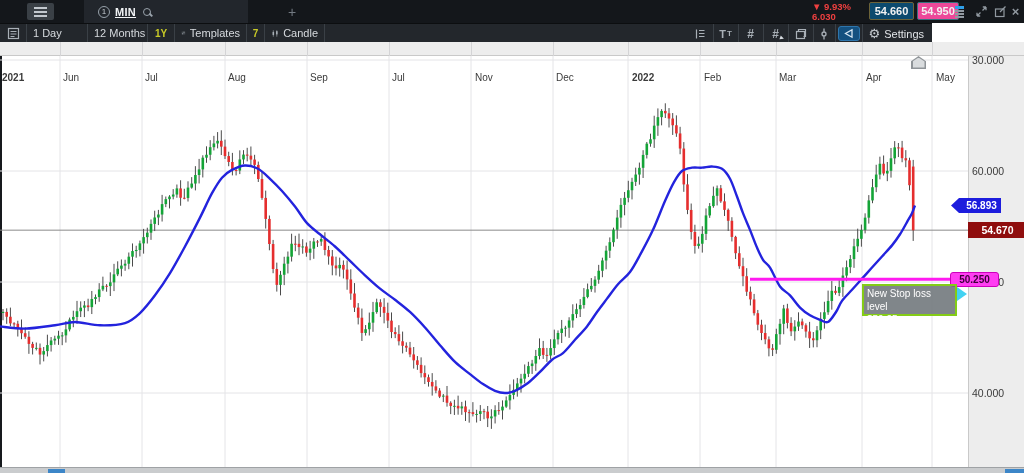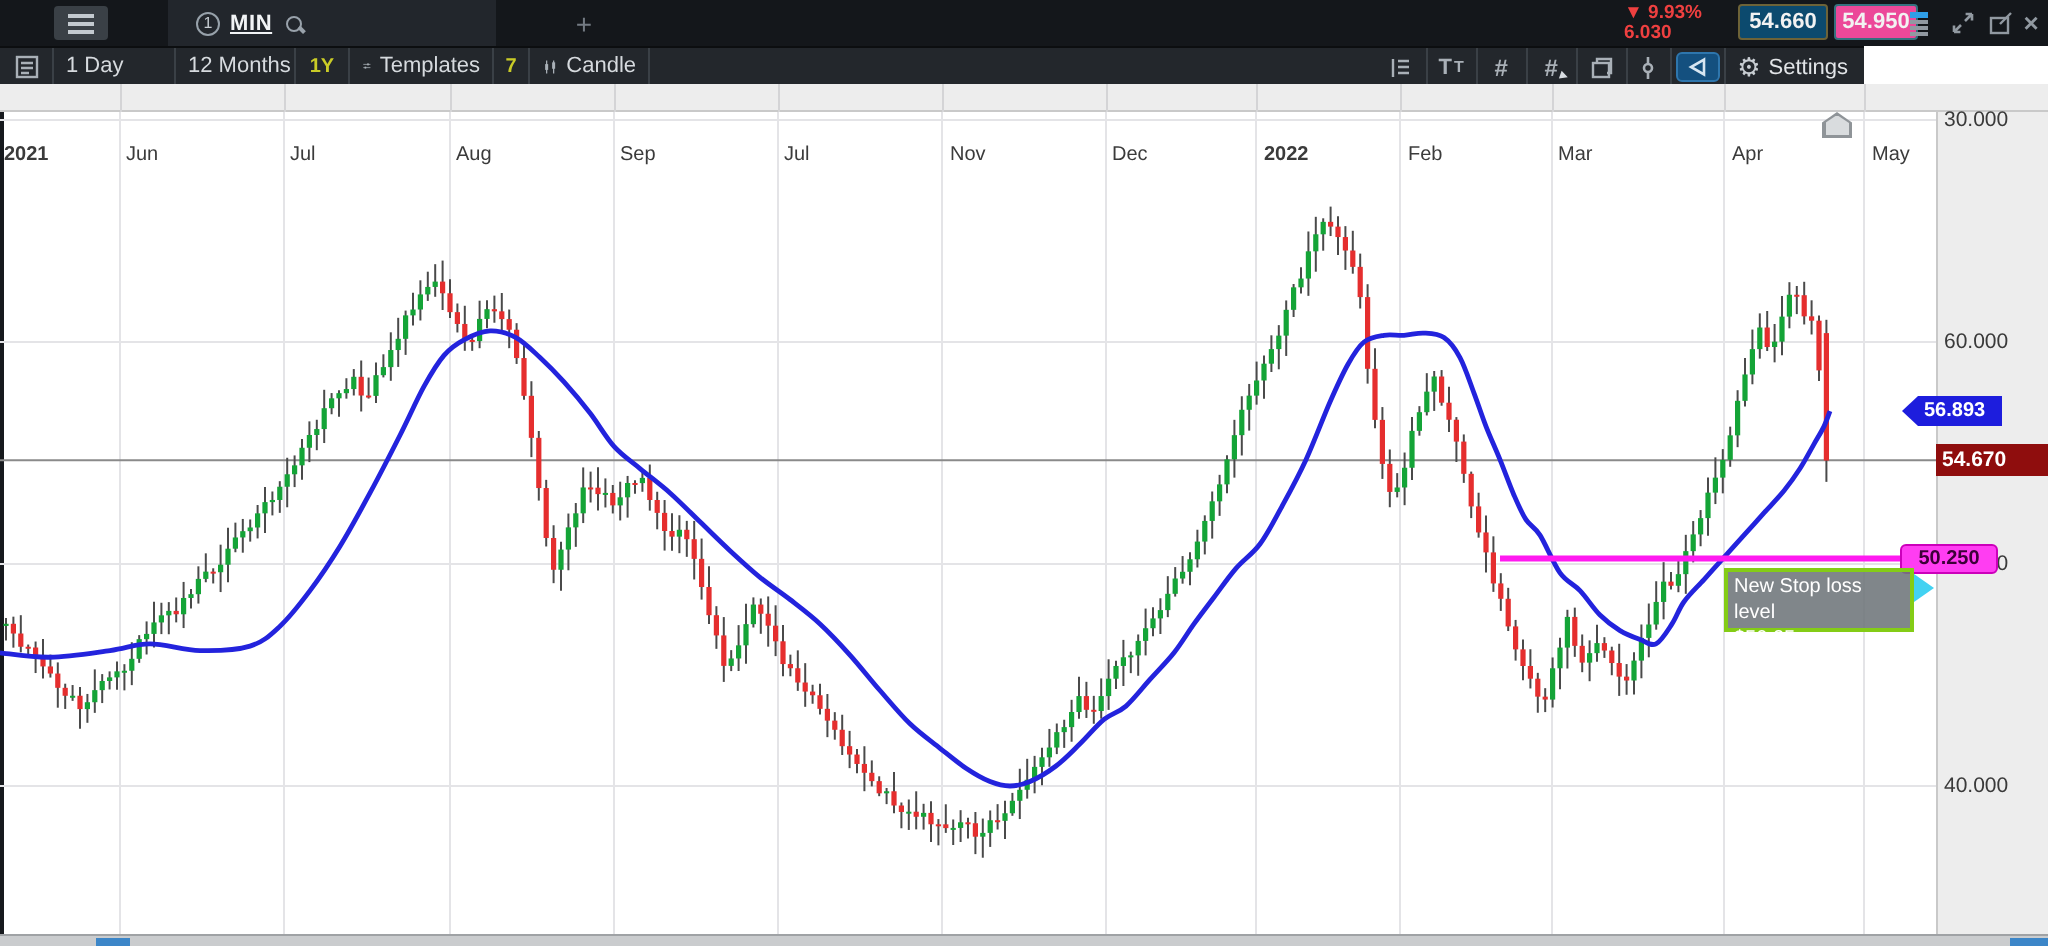--- a/index.html
+++ b/index.html
@@ -62,21 +62,21 @@
   .month-header span{position:absolute;top:1px;font-size:10px;color:#3b3b3b;margin-top:29px;}
   .month-header em{position:absolute;top:0;width:1px;height:14px;background:#d4d4d6;font-style:normal;}
   .axis-panel{position:absolute;left:968px;top:56px;width:56px;height:411px;background:#ededed;
               border-left:1px solid #c9c9c9;}
   .ylab{position:absolute;left:972px;font-size:10.5px;color:#3a3a3a;z-index:2;}
 
   #chart-svg{position:absolute;left:0;top:56px;z-index:1;}
   .left-edge{position:absolute;left:0;top:56px;width:2px;height:411px;background:#16191d;}
 
   
-  .tag{position:absolute;z-index:5;font-weight:bold;color:#fff;}
+  .tag{position:absolute;z-index:5;font-weight:bold;color:#fff;text-align:center;}
   .tag-ma{left:951px;top:198px;width:50px;height:15px;background:#1d1ddd;font-size:10px;line-height:15px;
           padding-left:11px;clip-path:polygon(8px 0,100% 0,100% 100%,8px 100%,0 50%);}
   .tag-last{left:968px;top:222px;width:56px;height:16px;background:#8f0d0d;font-size:10.5px;line-height:16px;
           padding-left:3px;}
   .tag-stop{left:950px;top:272px;width:49px;height:15px;background:#ff3df2;border:1px solid #cc00bb;border-radius:3px;
           color:#3d0038;font-size:10px;line-height:13px;text-align:center;}
   .tooltip{position:absolute;left:862px;top:284px;width:95px;height:32px;z-index:5;
            background:rgba(110,117,122,.88);border:2px solid #84cc16;color:#fff;font-size:10px;
            line-height:13px;padding:1px 3px;}
   .tooltip::after{content:"";position:absolute;right:-12px;top:1px;width:0;height:0;

